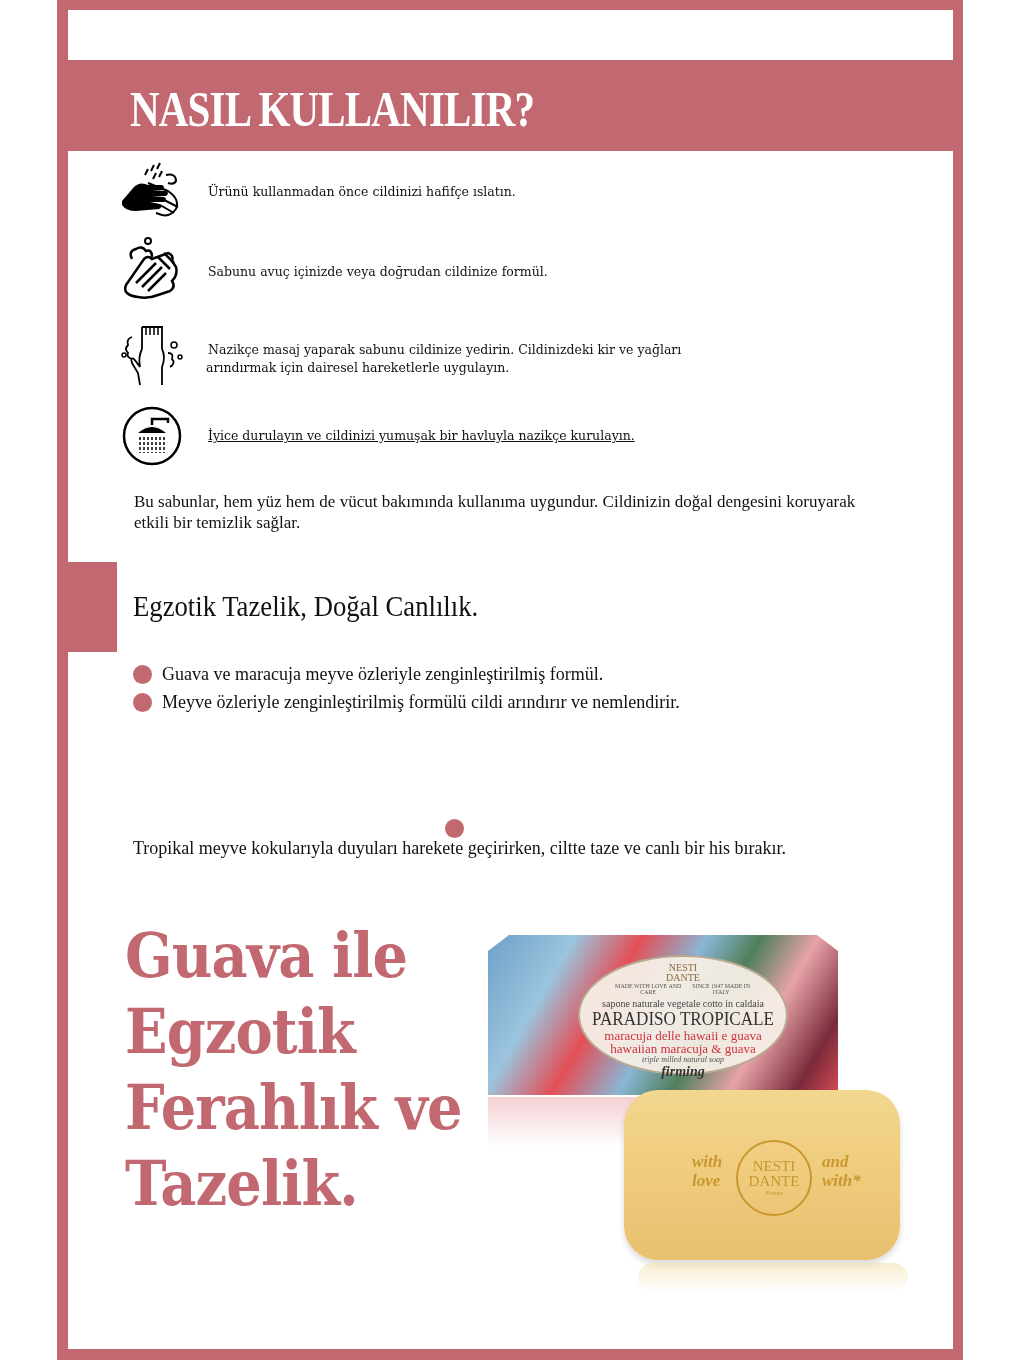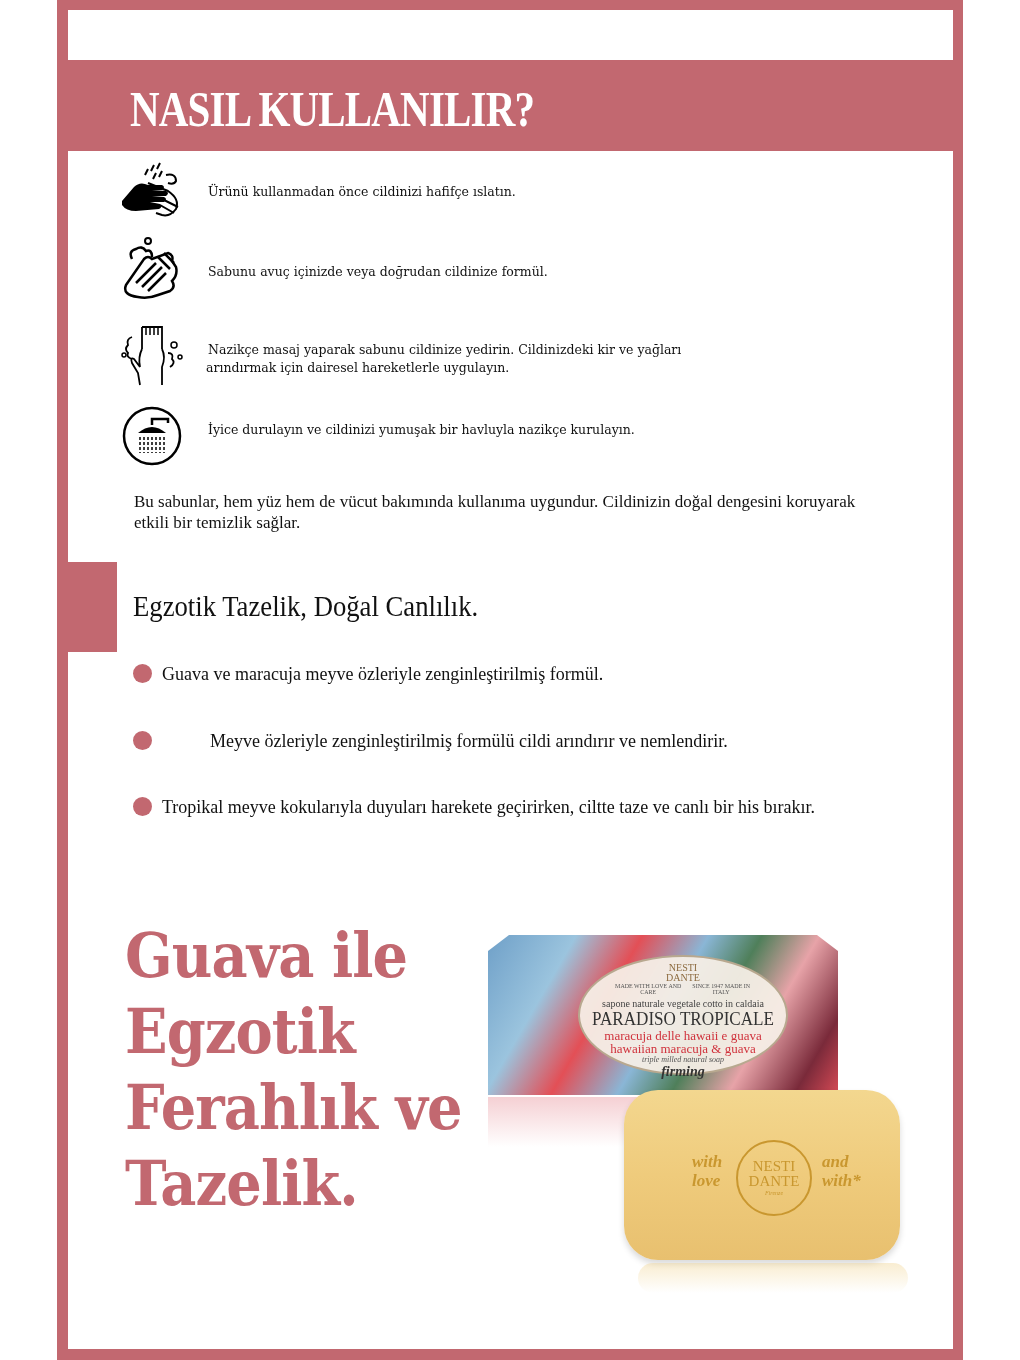--- a/index.html
+++ b/index.html
@@ -30,21 +30,21 @@
     font-family: Liberation Serif, serif; font-size: 17px; line-height: 21px; color: #111;
   }
 
   .pink-block { position: absolute; left: 57px; top: 562px; width: 60px; height: 90px; background: #c26870; }
   .section-title {
     position: absolute; left: 133px; top: 590px;
     font-family: "Liberation Serif", serif; font-size: 29px; color: #111;
     transform: scaleX(0.92); transform-origin: left center; white-space: nowrap;
   }
 
-  .bullet { position: absolute; left: 133px; display: flex; }
+  .bullet { position: absolute; left: 133px; display: flex; align-items: center; }
   .bullet-dot { width: 19px; height: 19px; border-radius: 50%; background: #c26870; margin-right: 10px; flex: none; }
   .bullet-text {
     font-family: "Liberation Serif", serif; font-size: 18px; color: #111; white-space: nowrap;
   }
 
   .big-title {
     position: absolute; left: 125px; top: 918px;
     font-family: "DejaVu Serif", serif; font-weight: bold; color: #c26870;
     font-size: 62px; line-height: 76px; letter-spacing: -1px;
     transform: scaleX(0.9); transform-origin: left top;
@@ -163,38 +163,38 @@
           <line x1="22" y1="32" x2="22" y2="48"></line>
             <line x1="26" y1="32" x2="26" y2="48"></line>
           <line x1="30" y1="32" x2="30" y2="48"></line>
             <line x1="34" y1="32" x2="34" y2="48"></line>
           <line x1="38" y1="32" x2="38" y2="48"></line>
             <line x1="42" y1="32" x2="42" y2="48"></line>
           <line x1="46" y1="32" x2="46" y2="48"></line>
         </g>
       </svg>
     </div>
-    <div class="step-text" style="top:16px;">İyice durulayın ve cildinizi yumuşak bir havluyla nazikçe kurulayın.</div>
+    <div class="step-text" style="top:22px;text-decoration:underline;">İyice durulayın ve cildinizi yumuşak bir havluyla nazikçe kurulayın.</div>
   </div>
 
   <div class="para">Bu sabunlar, hem yüz hem de vücut bakımında kullanıma uygundur. Cildinizin doğal dengesini koruyarak etkili bir temizlik sağlar.</div>
 </div>
 
 <div class="pink-block"></div>
 <div class="section-title">Egzotik Tazelik, Doğal Canlılık.</div>
 
 <div class="bullet" style="top:664px;">
   <span class="bullet-dot"></span>
   <span class="bullet-text">Guava ve maracuja meyve özleriyle zenginleştirilmiş formül.</span>
 </div>
-<div class="bullet" style="top:731px;gap:48px;">
+<div class="bullet" style="top:692px;">
   <span class="bullet-dot"></span>
   <span class="bullet-text">Meyve özleriyle zenginleştirilmiş formülü cildi arındırır ve nemlendirir.</span>
 </div>
-<div class="bullet" style="top:797px;">
+<div class="bullet" style="top:819px;flex-direction:column;">
   <span class="bullet-dot"></span>
   <span class="bullet-text">Tropikal meyve kokularıyla duyuları harekete geçirirken, ciltte taze ve canlı bir his bırakır.</span>
 </div>
 
 <div class="big-title">
   <div>Guava ile</div>
   <div>Egzotik</div>
   <div>Ferahlık ve</div>
   <div>Tazelik.</div>
 </div>

